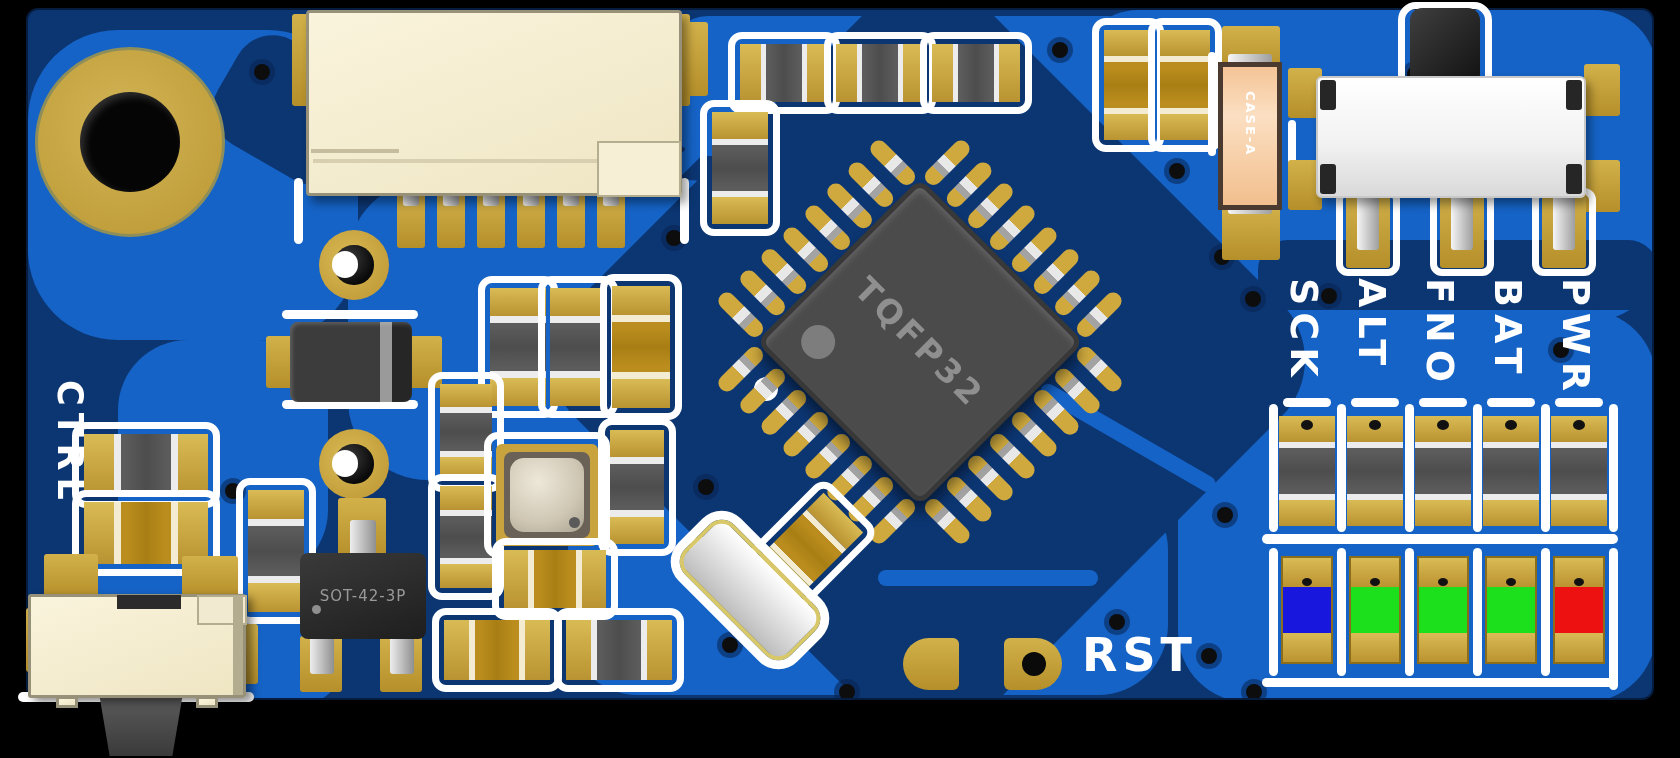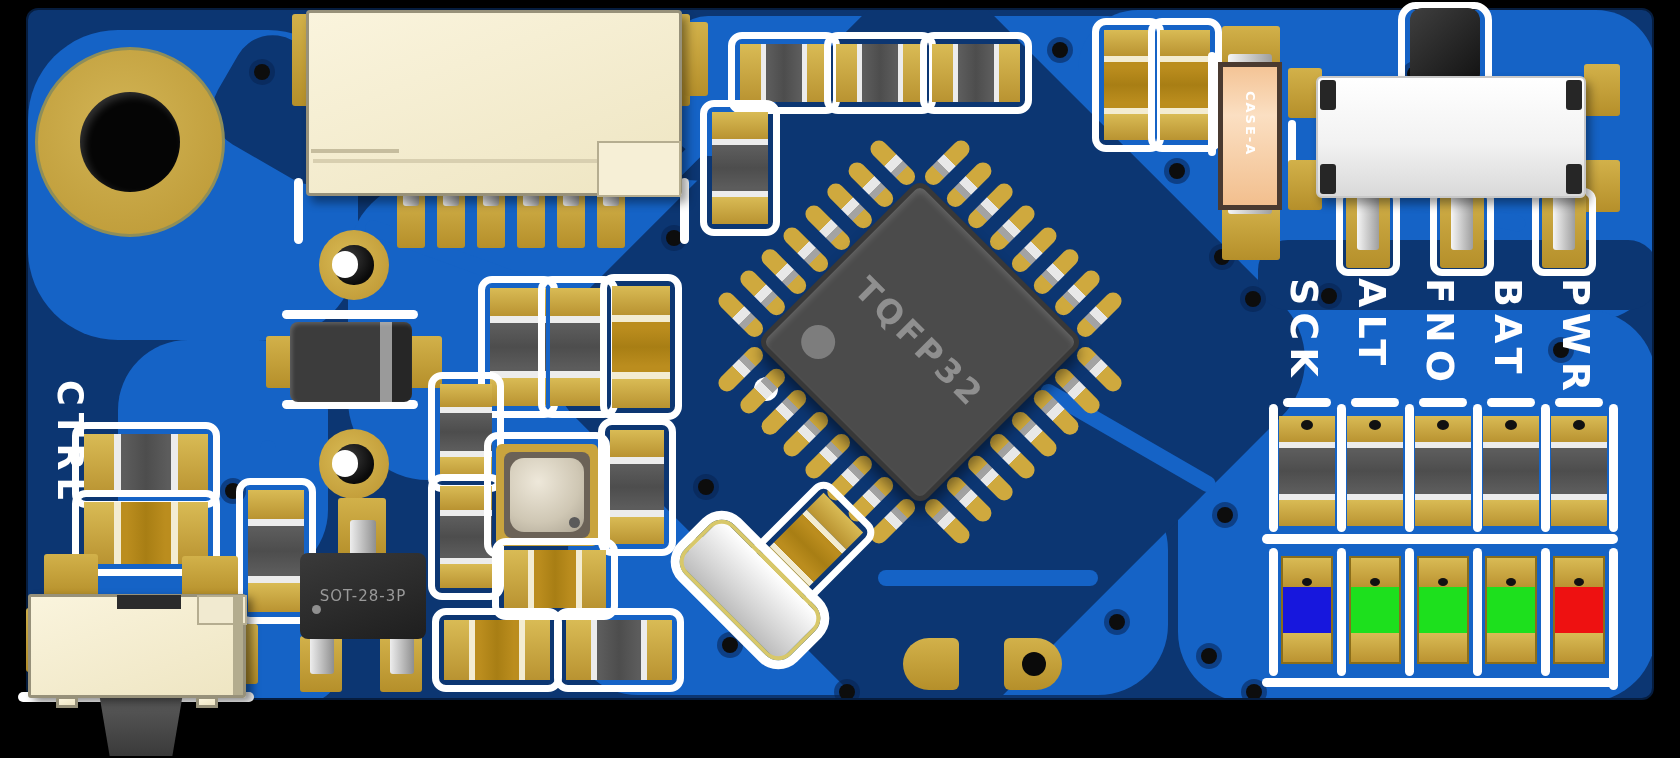--- a/index.html
+++ b/index.html
@@ -300,21 +300,21 @@
 
   <div>
     <div class="goldpad" style="left:338px;top:498px;width:48px;height:60px;"></div>
     <div class="goldpad" style="left:300px;top:636px;width:42px;height:56px;"></div>
     <div class="goldpad" style="left:380px;top:636px;width:42px;height:56px;"></div>
     <div class="leg" style="left:350px;top:520px;width:26px;height:40px;"></div>
     <div class="leg" style="left:310px;top:634px;width:24px;height:40px;"></div>
     <div class="leg" style="left:390px;top:634px;width:24px;height:40px;"></div>
     <div class="abs" style="left:300px;top:553px;width:126px;height:86px;border-radius:8px;background:linear-gradient(160deg,#3a3a3a,#1e1e1e);display:flex;align-items:center;justify-content:center;">
       <span class="abs" style="left:12px;top:52px;width:9px;height:9px;border-radius:50%;background:#8f8f8f;"></span>
-      <span style="color:#9a9a9a;font-size:15px;letter-spacing:1px;">SOT-28-3P</span>
+      <span style="color:#9a9a9a;font-size:15px;letter-spacing:1px;">SOT-42-3P</span>
     </div>
   </div>
 
   <div class="comp-v res outlined" style="left:490px;top:288px;width:56px;height:118px;">
       <div class="pad"></div>
       <div class="bod"></div>
       <div class="pad"></div>
     </div>
   <div class="comp-v res outlined" style="left:550px;top:288px;width:56px;height:118px;">
       <div class="pad"></div>
@@ -368,20 +368,21 @@
       <div class="pad"></div>
     </div>
   <div class="abs" style="left:660px;top:500px;width:180px;height:180px;transform:rotate(45deg);">
     <div class="abs" style="left:15px;top:55px;width:150px;height:70px;border-radius:18px;background:linear-gradient(180deg,#ffffff,#d2d2d2 70%,#bdbdbd);border:4px solid #d8c86a;box-sizing:border-box;box-shadow:0 0 0 9px #fff;"></div>
   </div>
 
   <div class="abs" style="left:903px;top:638px;width:56px;height:52px;background:linear-gradient(180deg,#d2b14a,#b58f2a);border-radius:26px 6px 6px 26px;"></div>
   <div class="abs" style="left:1004px;top:638px;width:58px;height:52px;background:linear-gradient(180deg,#d2b14a,#b58f2a);border-radius:6px 26px 26px 6px;">
     <div class="abs" style="left:18px;top:14px;width:24px;height:24px;border-radius:50%;background:#0a0a0a;"></div>
   </div>
+  <div class="hlabel" style="left:1082px;top:628px;font-size:46px;">RST</div>
 
   <div>
     <div class="vlabel" style="left:1285px;top:278px;">SCK</div>
     <div class="vlabel" style="left:1353px;top:278px;">ALT</div>
     <div class="vlabel" style="left:1421px;top:278px;">FNO</div>
     <div class="vlabel" style="left:1489px;top:278px;">BAT</div>
     <div class="vlabel" style="left:1557px;top:278px;">PWR</div>
 
     <div class="silk" style="left:1269px;top:404px;width:9px;height:128px;"></div>
     <div class="silk" style="left:1337px;top:404px;width:9px;height:128px;"></div>

